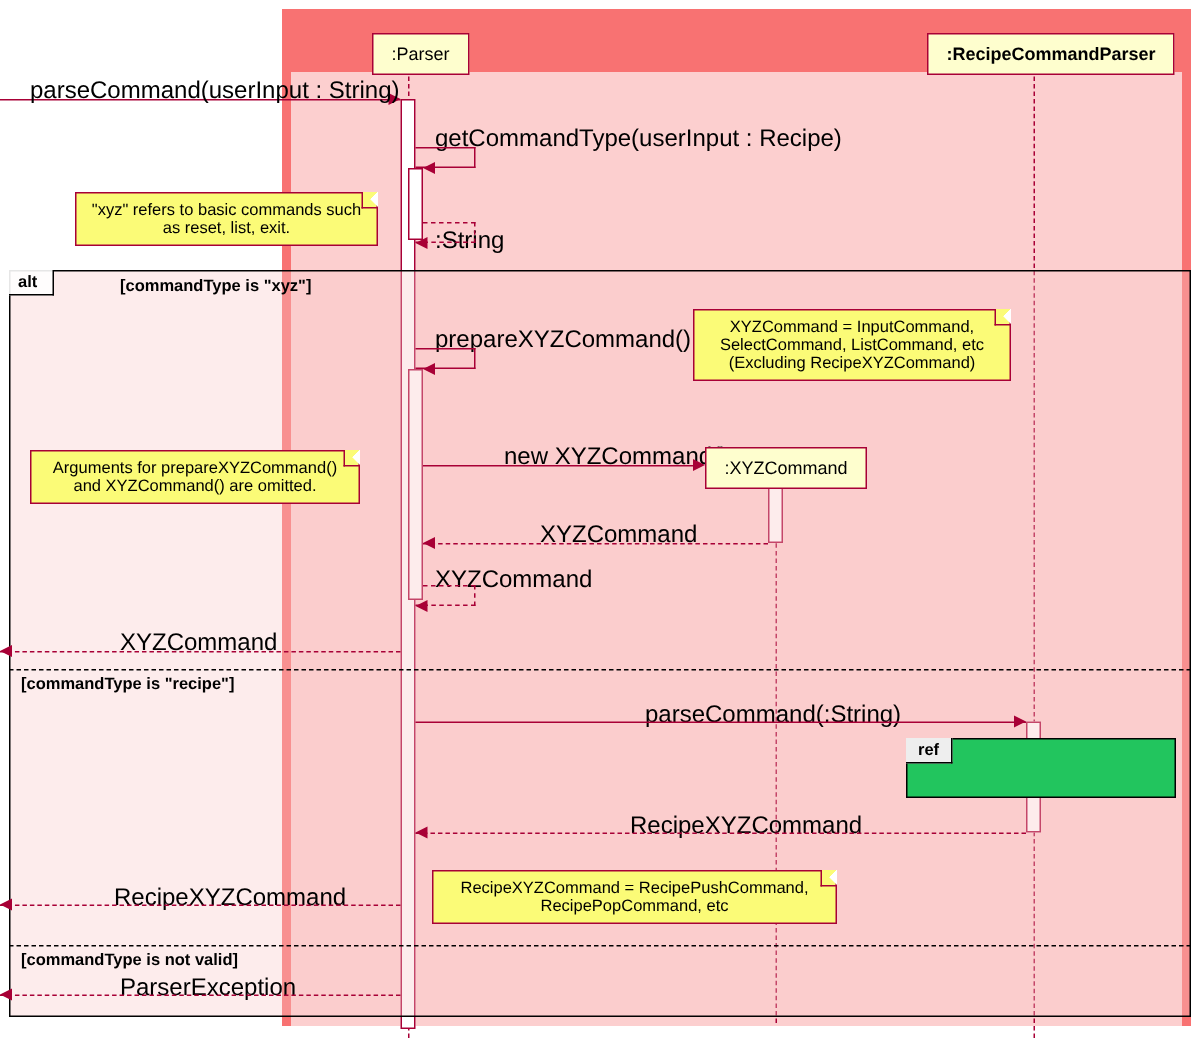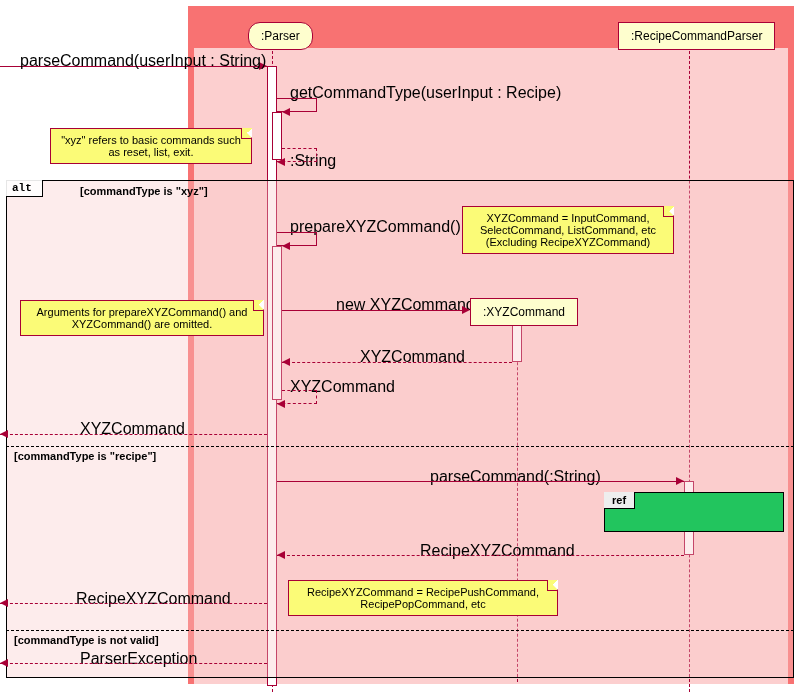--- a/index.html
+++ b/index.html
@@ -32,22 +32,22 @@
 </head>
 <body>
 
 <div class="bg-actor" style="left:188px; top:6px; width:606px; height:678px;"></div>
 <div class="bg-actor-inner" style="left:194px; top:48px; width:594px; height:636px;"></div>
 
 <div class="lifeline" style="left:272px; top:46px; height:646px;"></div>
 <div class="lifeline" style="left:689px; top:46px; height:646px;"></div>
 <div class="lifeline" style="left:517px; top:322px; height:360px;"></div>
 
-<div class="participant" style="left:248px; top:22px;border-radius:12px;"><span>:Parser</span></div>
-<div class="participant" style="left:618px; top:22px;"><span>:RecipeCommandParser</span></div>
+<div class="participant" style="left:248px; top:22px;"><span>:Parser</span></div>
+<div class="participant" style="left:618px; top:22px;font-weight:bold;"><span>:RecipeCommandParser</span></div>
 
 <div class="activation" style="left:267px; top:66px; height:620px;"></div>
 <div class="activation" style="left:272px; top:112px; height:48px;"></div>
 <div class="activation" style="left:272px; top:246px; height:154px;"></div>
 <div class="activation" style="left:512px; top:322px; height:40px;"></div>
 <div class="activation" style="left:684px; top:481px; height:74px;"></div>
 
 <div class="arrow" style="left:0; top:66px; width:267px;"></div>
 <div class="arrow-head right" style="left:259px; top:62px;"></div>
 <div class="msg-label" style="left:20px; top:52px;">parseCommand(userInput : String)</div>
@@ -56,32 +56,32 @@
 <div class="self-call" style="left:277px; top:98px; width:40px; height:14px;"></div>
 <div class="arrow-head left" style="left:282px; top:108px;"></div>
 
 <div class="msg-label" style="left:290px; top:152px;">:String</div>
 <div class="self-call dashed" style="left:277px; top:148px; width:40px; height:14px; border-top:none;"></div>
 <div style="position:absolute; left:282px; top:148px; width:35px; border-top:1px dashed #a80036;"></div>
 <div class="arrow-head left" style="left:277px; top:158px;"></div>
 
 <div class="note" style="left:50px; top:128px; width:202px;"><span>"xyz" refers to basic commands such as reset, list, exit.</span></div>
 
-<div class="frame" style="left:6px; top:180px; width:788px; height:498px;font-family:Liberation Mono, monospace;">
+<div class="frame" style="left:6px; top:180px; width:788px; height:498px;">
   <div class="frame-header" style="left:-1px; top:-1px;"><span>alt</span></div>
 </div>
 <div class="guard" style="left:80px; top:185px;">[commandType is "xyz"]</div>
 
 <div class="msg-label" style="left:290px; top:218px;">prepareXYZCommand()</div>
 <div class="self-call" style="left:277px; top:232px; width:40px; height:14px;"></div>
 <div class="arrow-head left" style="left:282px; top:242px;"></div>
 
 <div class="note" style="left:462px; top:206px; width:212px;"><span>XYZCommand = InputCommand, SelectCommand, ListCommand, etc (Excluding RecipeXYZCommand)</span></div>
 
-<div class="note" style="left:20px; top:300px; width:244px;"><span>Arguments for prepareXYZCommand() and XYZCommand() are omitted.</span></div>
+<div class="note" style="left:20px; top:300px; width:220px;"><span>Arguments for prepareXYZCommand() and XYZCommand() are omitted.</span></div>
 
 <div class="msg-label" style="left:336px; top:296px;">new XYZCommand()</div>
 <div class="arrow" style="left:282px; top:310px; width:185px;"></div>
 <div class="arrow-head right" style="left:462px; top:306px;"></div>
 <div class="participant" style="left:470px; top:298px;"><span>:XYZCommand</span></div>
 
 <div class="msg-label" style="left:360px; top:348px;">XYZCommand</div>
 <div class="arrow dashed" style="left:282px; top:362px; width:230px;"></div>
 <div class="arrow-head left" style="left:282px; top:358px;"></div>
 

